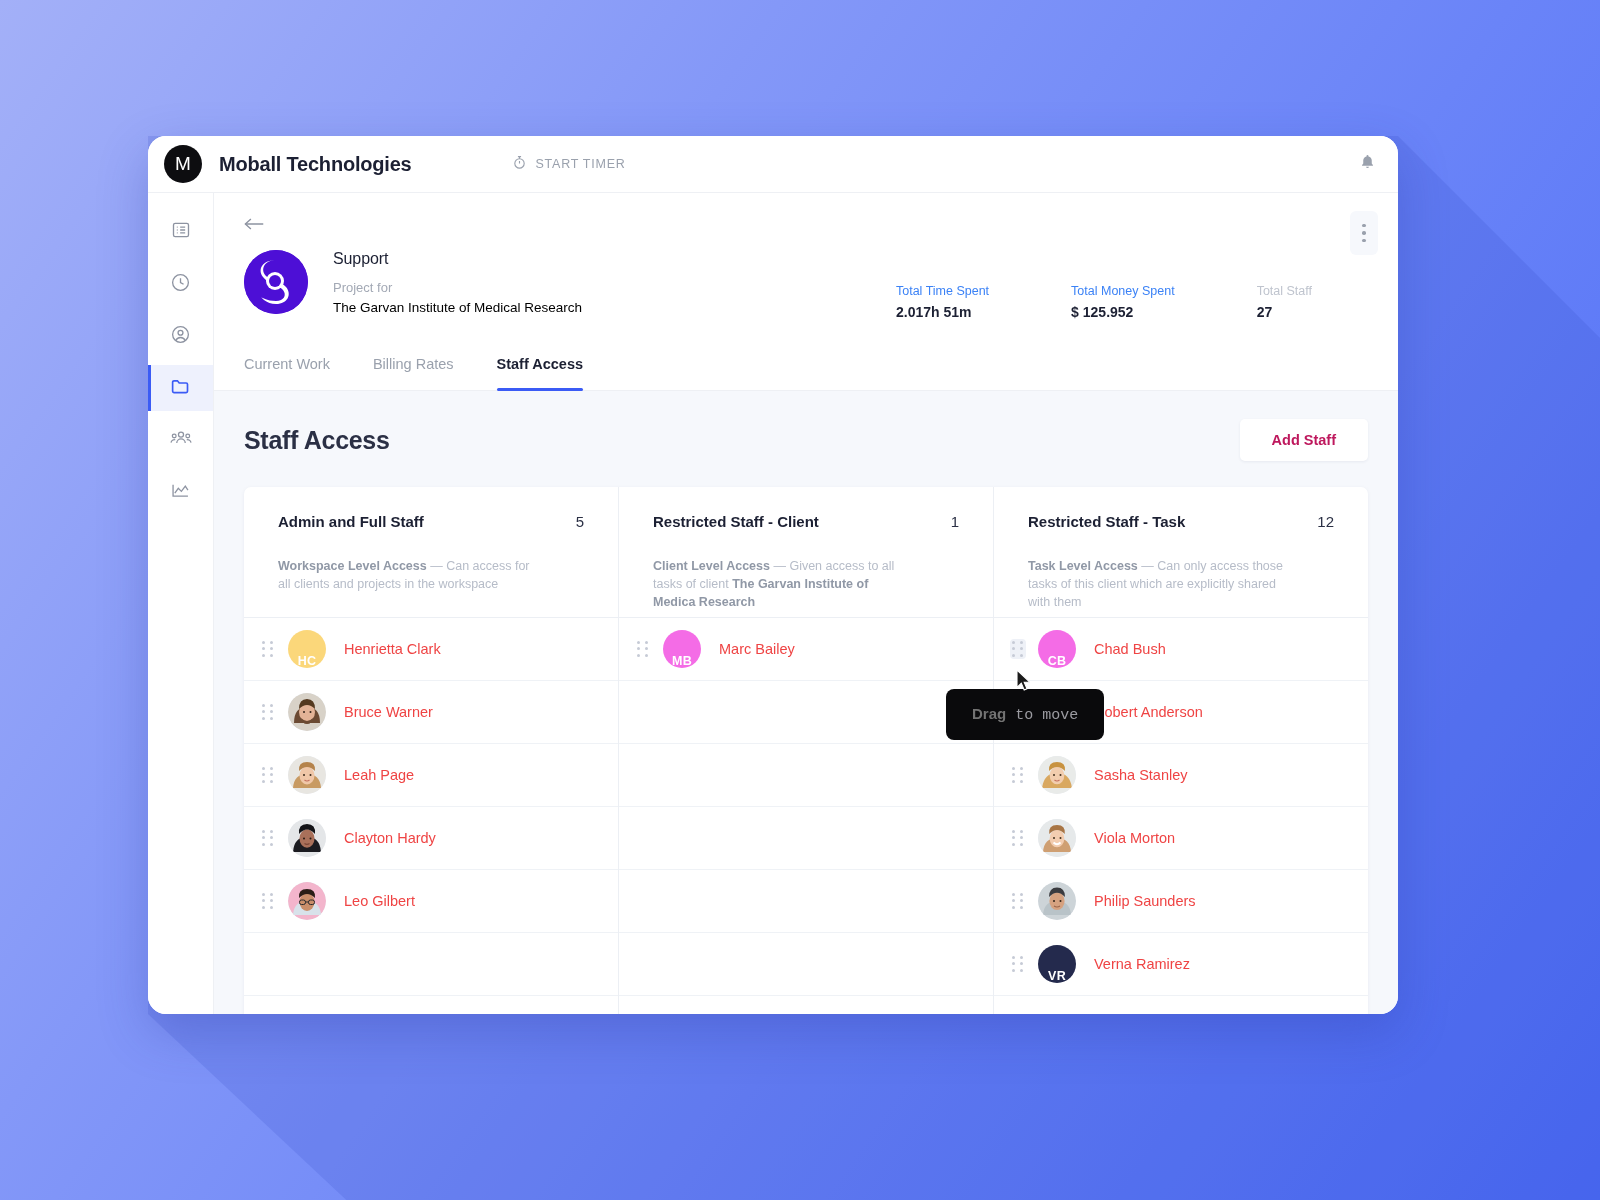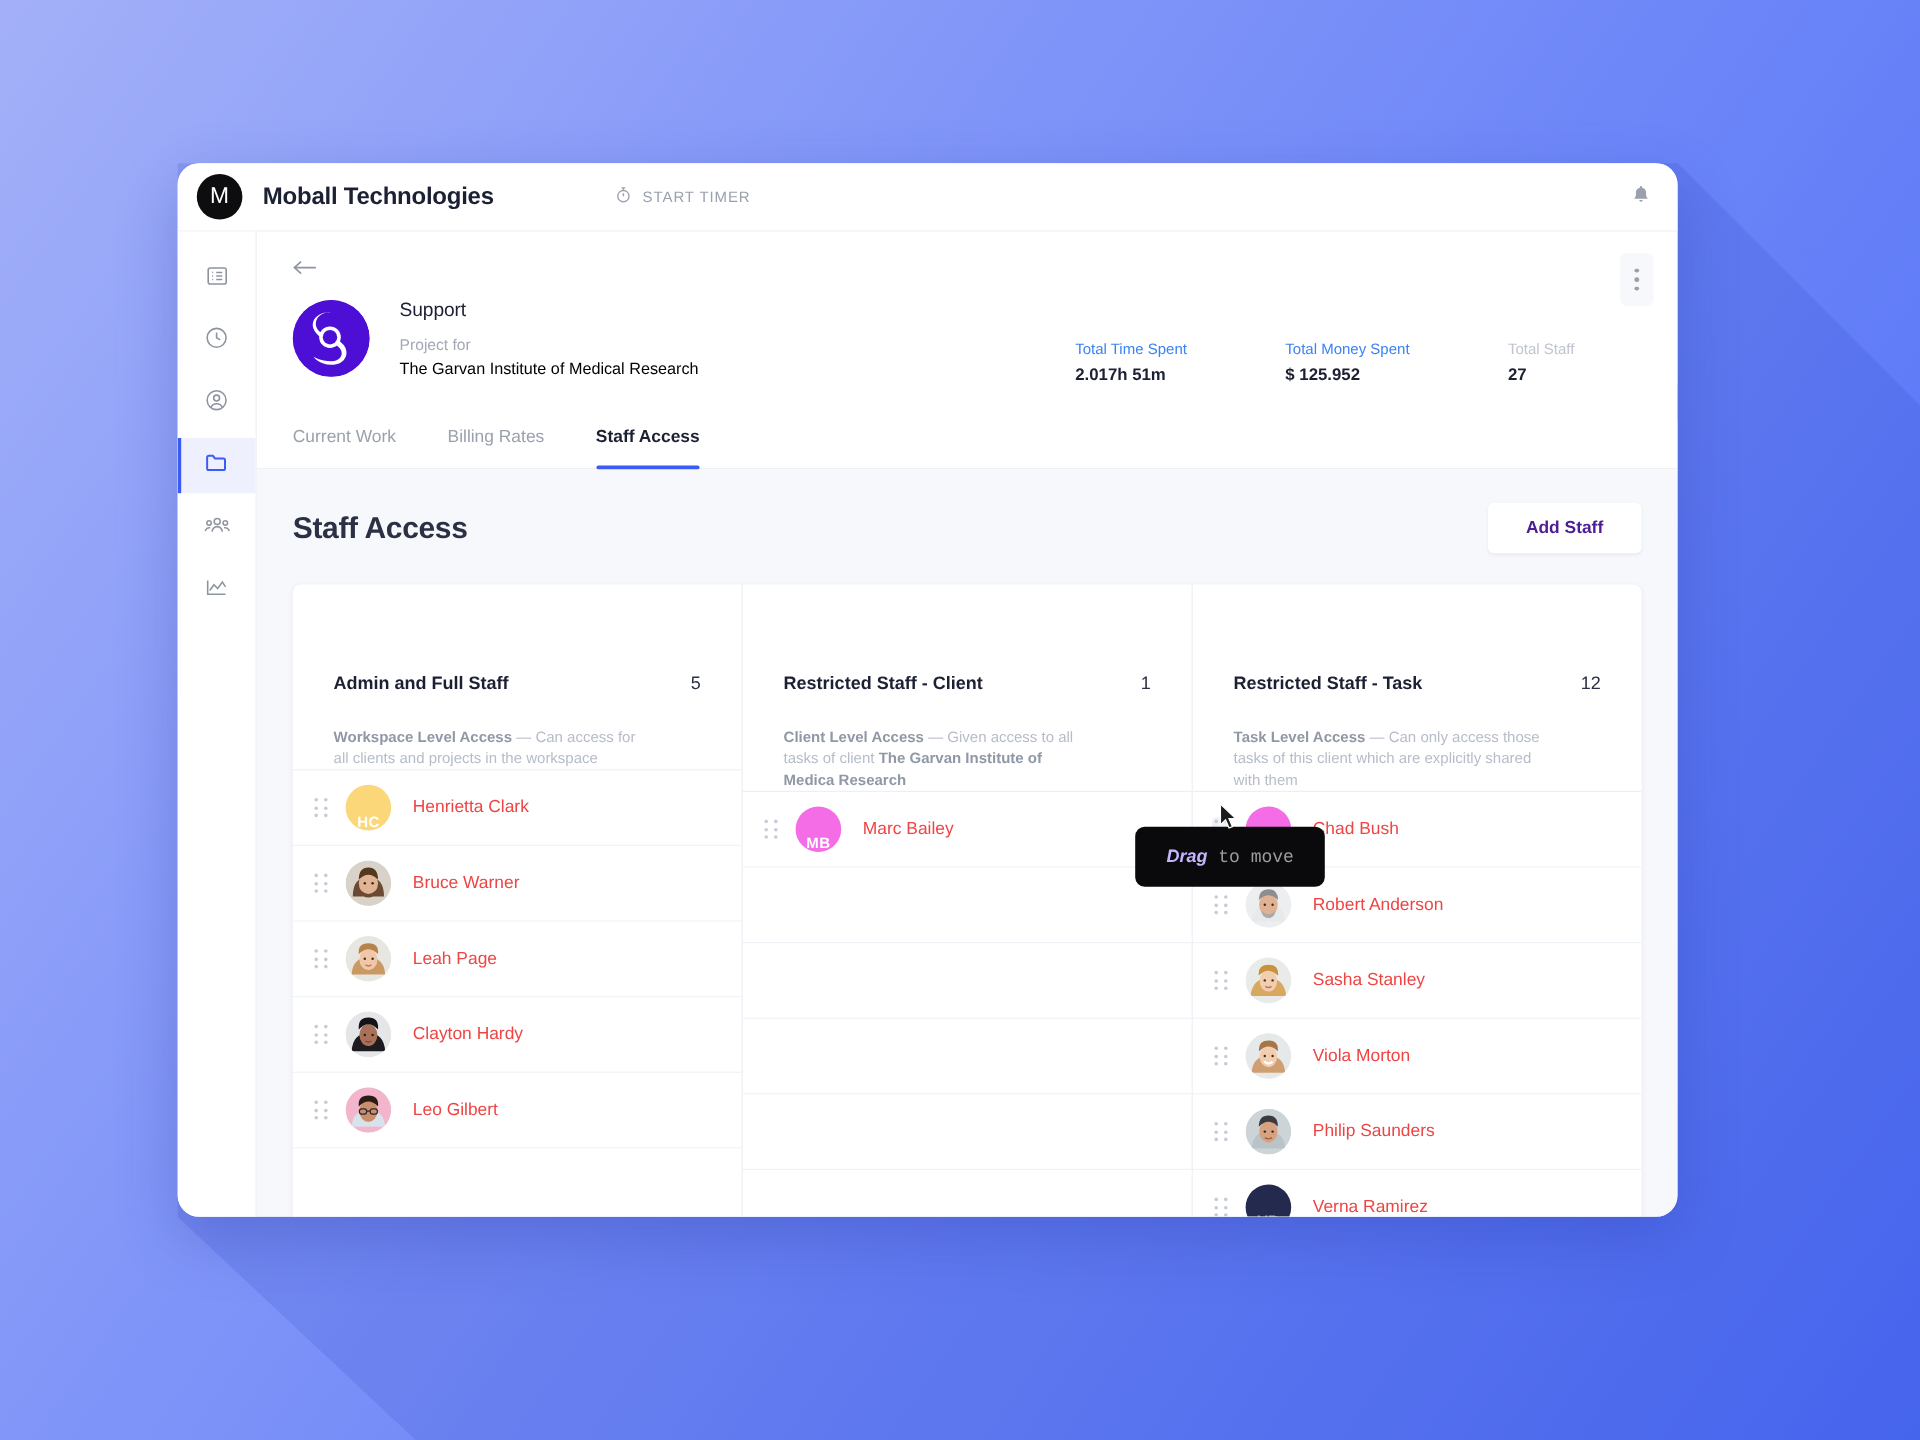--- a/index.html
+++ b/index.html
@@ -148,42 +148,42 @@
     content: ""; position: absolute; left: 0; right: 0; bottom: -1px;
     height: 3px; background: #3b5bf5; border-radius: 2px;
   }
 
   
   .content { flex: 1; background: #f6f8fc; padding: 28px 30px 0 30px; overflow: hidden; }
   .content-head { display: flex; align-items: center; margin-bottom: 26px; }
   .content-title { font-size: 25px; font-weight: 700; color: #2b3045; letter-spacing: -.3px; }
   .add-btn {
     margin-left: auto;
-    background: #fff; color: #4c1d95;
+    background: #fff; color: #be185d;
     font-size: 14.5px; font-weight: 700;
     padding: 13px 32px; border-radius: 5px; border: none;
     box-shadow: 0 1px 3px rgba(30,40,90,.07);
     cursor: pointer;
     font-family: "Liberation Sans", sans-serif;
   }
 
   
   .board {
     background: #fff;
     border-radius: 7px;
     display: flex;
     overflow: hidden;
     box-shadow: 0 1px 4px rgba(30,40,90,.06);
     height: 100%;
   }
   .col { flex: 1; border-right: 1px solid #eceff4; display: flex; flex-direction: column; }
   .col:last-child { border-right: none; }
 
   .col-head { padding: 26px 34px 0 34px; min-height: 130px; }
-  .col-head-top { display: flex; align-items: baseline; margin-top: 48px; }
+  .col-head-top { display: flex; align-items: baseline; }
   .col-title { font-size: 15px; font-weight: 700; color: #1c2033; }
   .col-count { margin-left: auto; font-size: 15px; color: #2b3045; }
   .col-desc { margin-top: 27px; font-size: 12.5px; line-height: 1.45; color: #b6bcc8; max-width: 260px; }
   .col-desc b { color: #9098a6; font-weight: 700; }
 
   .col-body { border-top: 1px solid #eceff4; }
   .row {
     height: 63px;
     display: flex; align-items: center;
     padding: 0 20px 0 16px;
@@ -218,21 +218,21 @@
     position: absolute;
     left: 798px; top: 553px;
     background: #0a0a0c;
     color: #fff;
     border-radius: 8px;
     padding: 16px 26px;
     font-size: 15px;
     white-space: nowrap;
     z-index: 20;
   }
-  .tooltip b { font-weight: 700; color: #c4b5fd; font-style: italic; }
+  .tooltip b { font-weight: 700; color: #737373; }
   .tooltip span { color: #9b9ba1; font-weight: 400; font-family: Liberation Mono, monospace; }
 
   .cursor { position: absolute; left: 868px; top: 533px; z-index: 25; }
 </style>
 </head>
 <body>
 
 <svg class="shadow-wedge" viewBox="0 0 1700 1300">
   <polygon points="0,0 1250,0 1700,450 1700,1300 450,1300 0,878" fill="rgba(45,70,195,0.17)"></polygon>
 </svg>

